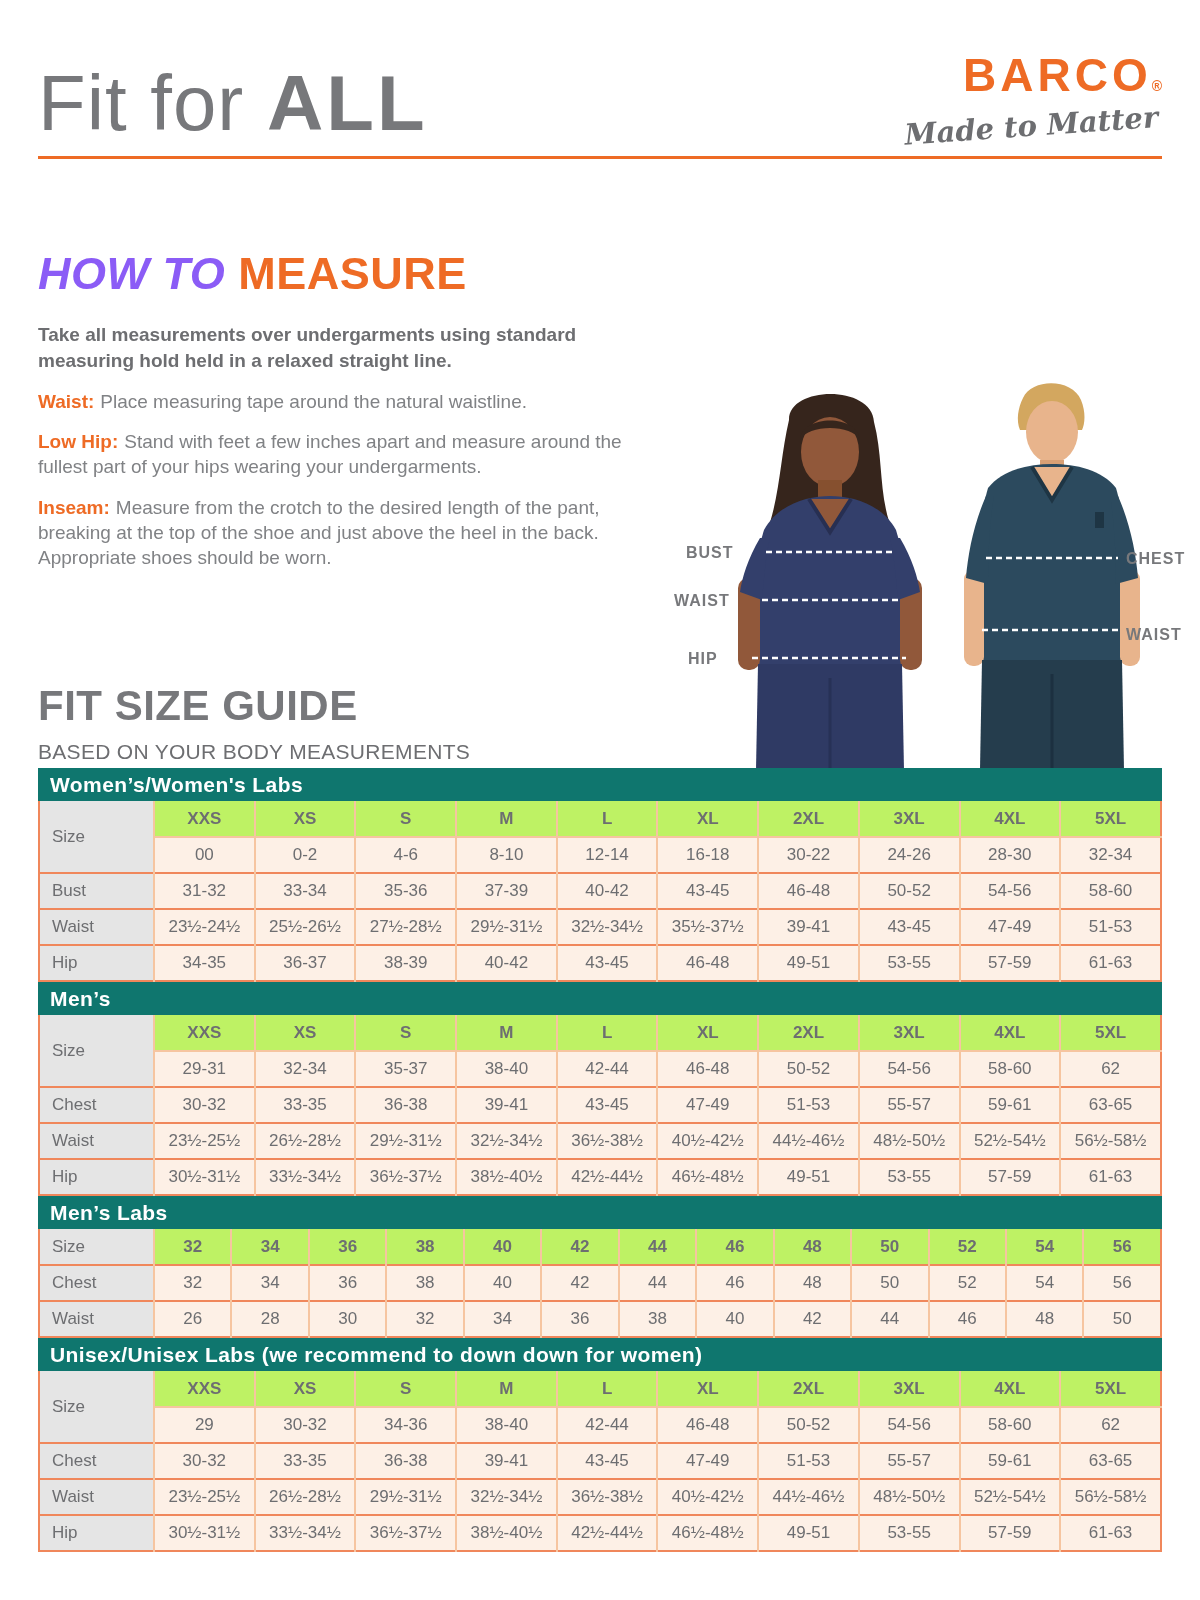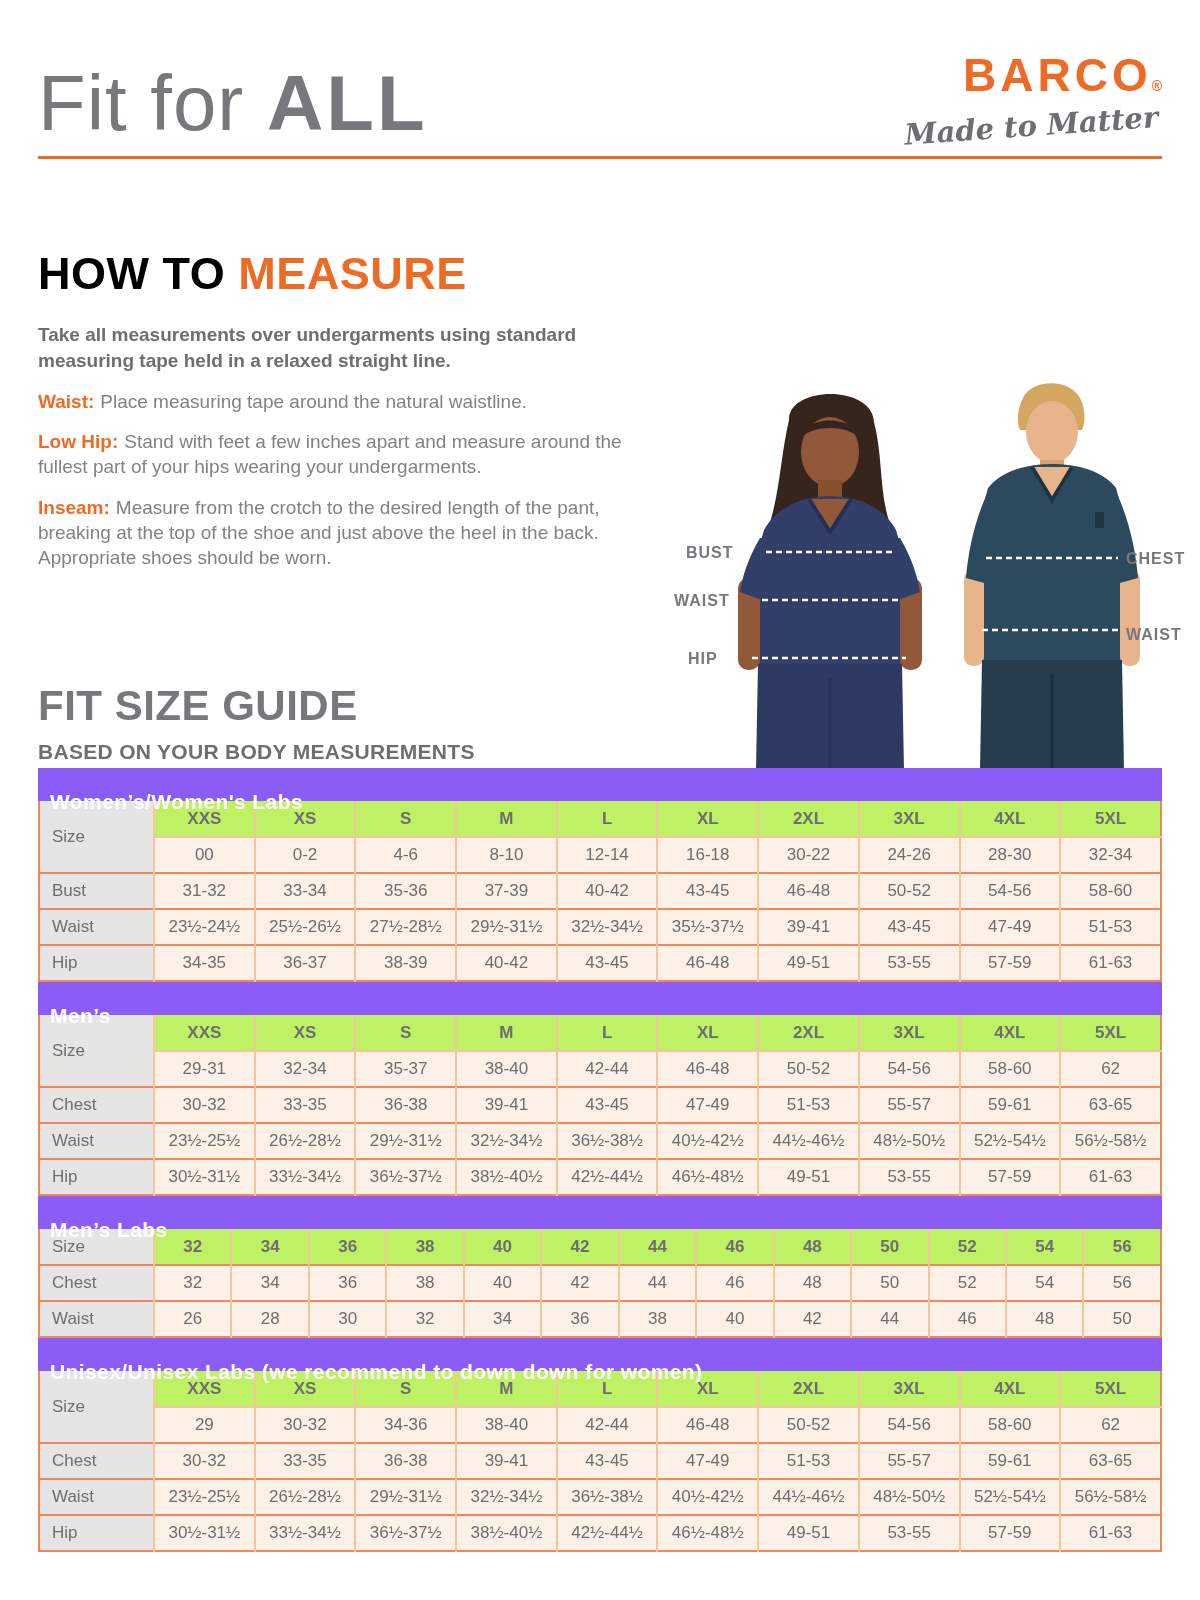--- a/index.html
+++ b/index.html
@@ -14,38 +14,38 @@
   .main-title .t-bold { font-weight:800; letter-spacing:3px; }
   .brand { position:absolute; top:0; right:0; text-align:right; }
   .brand-logo { font-size:46px; font-weight:800; color:#ee6b25; letter-spacing:4px; line-height:1; }
   .brand-reg { font-size:14px; font-weight:700; color:#ee6b25; vertical-align:baseline; letter-spacing:0; }
   .brand-tagline { font-family:"DejaVu Serif", serif; font-style:italic; font-weight:700; font-size:29px; color:#6d6e71; transform:rotate(-4deg); transform-origin:right center; margin-top:2px; margin-right:4px; }
   .rule { position:absolute; top:156px; left:38px; right:38px; height:3px; background:#ee6b25; }
 
   
   .measure { position:absolute; top:248px; left:38px; width:600px; }
   .measure-heading { font-size:45px; font-weight:800; letter-spacing:0.5px; margin-bottom:22px; }
-  .measure-heading .h-gray { color:#000000; }
+  .measure-heading .h-gray { color:#8b5cf6;font-style:italic; }
   .measure-heading .h-orange { color:#ee6b25; }
   .measure-intro { font-size:19px; font-weight:700; color:#6d6e71; line-height:1.35; margin-bottom:16px; }
   .measure-item { font-size:19px; color:#808285; line-height:1.32; margin-bottom:15px; }
   .measure-item .item-label { color:#ee6b25; font-weight:700; margin-right:6px; }
 
   
   .figure { position:absolute; top:378px; left:648px; width:544px; height:392px; }
   .figure svg { display:block; }
   .fig-label { position:absolute; font-size:16px; font-weight:700; color:#77787b; letter-spacing:1px; }
 
   
   .guide-heading { position:absolute; top:682px; left:38px; font-size:42px; font-weight:800; color:#77787b; letter-spacing:0.5px; }
-  .guide-subheading { position:absolute; top:740px; left:38px; font-size:21px; font-weight:700; color:#6d6e71; letter-spacing:0.3px; }
+  .guide-subheading { position:absolute; top:740px; left:38px; font-size:21px; font-weight:400; color:#6d6e71; letter-spacing:0.3px; }
   .tables { position:absolute; top:768px; left:38px; width:1124px; }
 
   .tbl { width:100%; }
-  .tbl-banner { background:#8b5cf6; color:#fff; font-size:21px; font-weight:700; letter-spacing:0.4px; padding:22px 12px 6px 12px; height:33px; }
+  .tbl-banner { background:#0f766e; color:#fff; font-size:21px; font-weight:700; letter-spacing:0.4px; padding:5px 12px 6px 12px; height:33px; }
   table { width:100%; border-collapse:collapse; table-layout:fixed; border:2px solid #f0875b; border-top:none; }
   td, th { height:36px; text-align:center; vertical-align:middle; font-size:17px; color:#6d6e71; font-weight:400;
            border-top:2px solid #f0875b; border-left:2px solid #f6c5a0; overflow:hidden; white-space:nowrap; }
   tr:first-child td, tr:first-child th { border-top:none; }
   td.label-cell { text-align:left; padding-left:12px; background:#e5e5e5; border-left:none; }
   th.hdr-cell { background:#bef264; font-weight:700; color:#6d6e71; }
   td.data-cell { background:#fdf0e6; }
   tr.num-row td { border-top:2px solid #f6c5a0; }
 </style>
 </head>
@@ -63,21 +63,21 @@
       <div class="brand-tagline">Made to Matter</div>
     </div>
   </div>
   <div class="rule"></div>
 
   <div class="measure">
     <div class="measure-heading">
       <span class="h-gray">HOW TO</span>
       <span class="h-orange">MEASURE</span>
     </div>
-    <div class="measure-intro">Take all measurements over undergarments using standard measuring tape held in a relaxed straight line.</div>
+    <div class="measure-intro">Take all measurements over undergarments using standard measuring hold held in a relaxed straight line.</div>
     <div class="measure-item">
       <span class="item-label">Waist:</span><span>Place measuring tape around the natural waistline.</span>
     </div>
     <div class="measure-item">
       <span class="item-label">Low Hip:</span><span>Stand with feet a few inches apart and measure around the fullest part of your hips wearing your undergarments.</span>
     </div>
     <div class="measure-item">
       <span class="item-label">Inseam:</span><span>Measure from the crotch to the desired length of the pant, breaking at the top of the shoe and just above the heel in the back. Appropriate shoes should be worn.</span>
     </div>
   </div>

